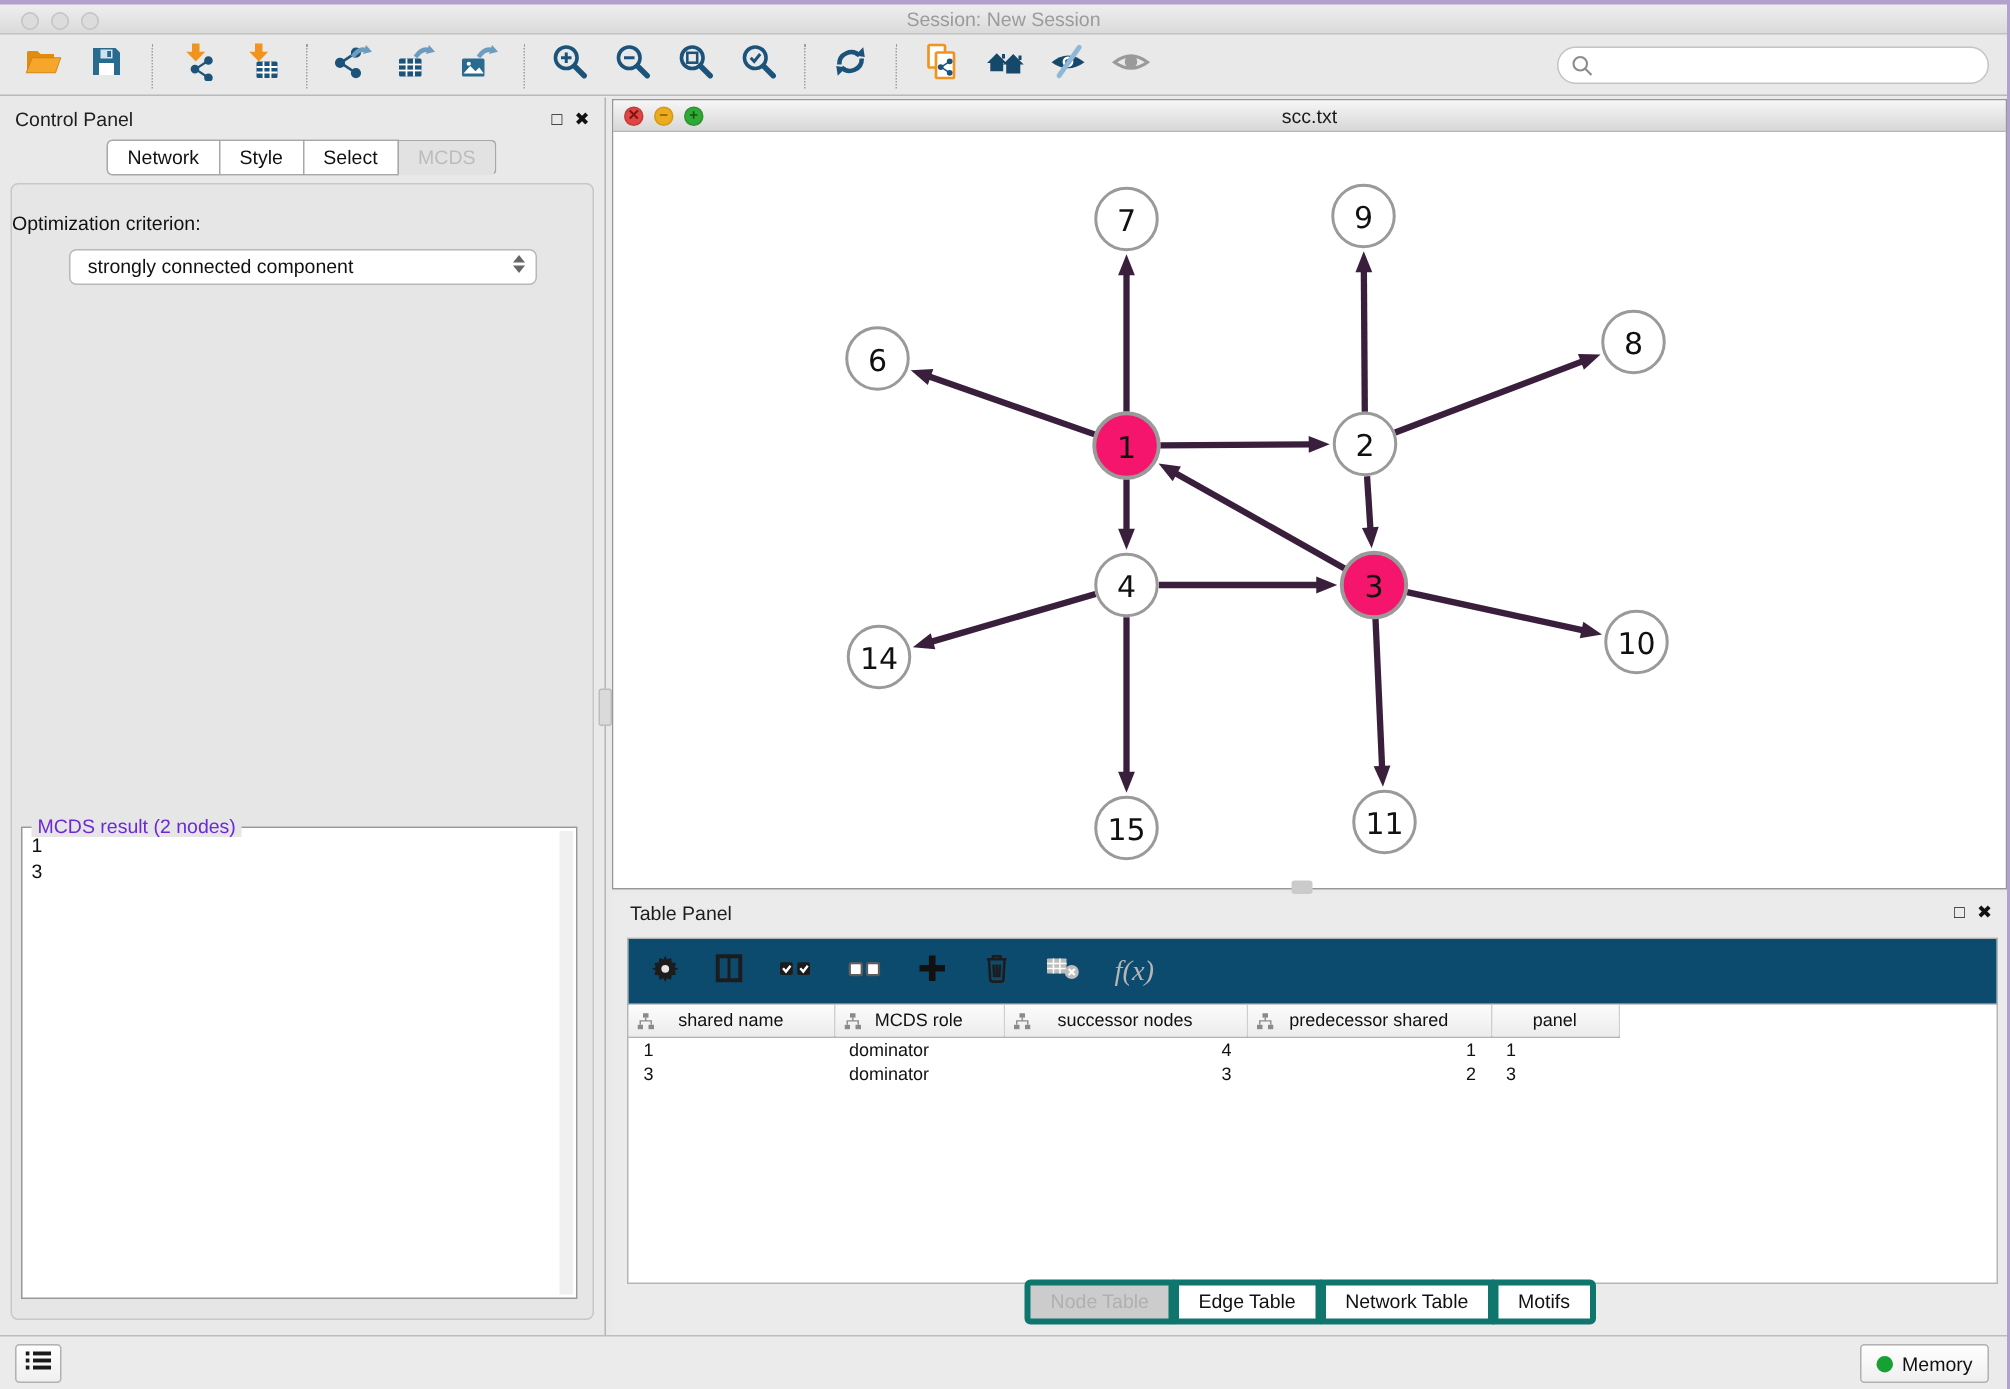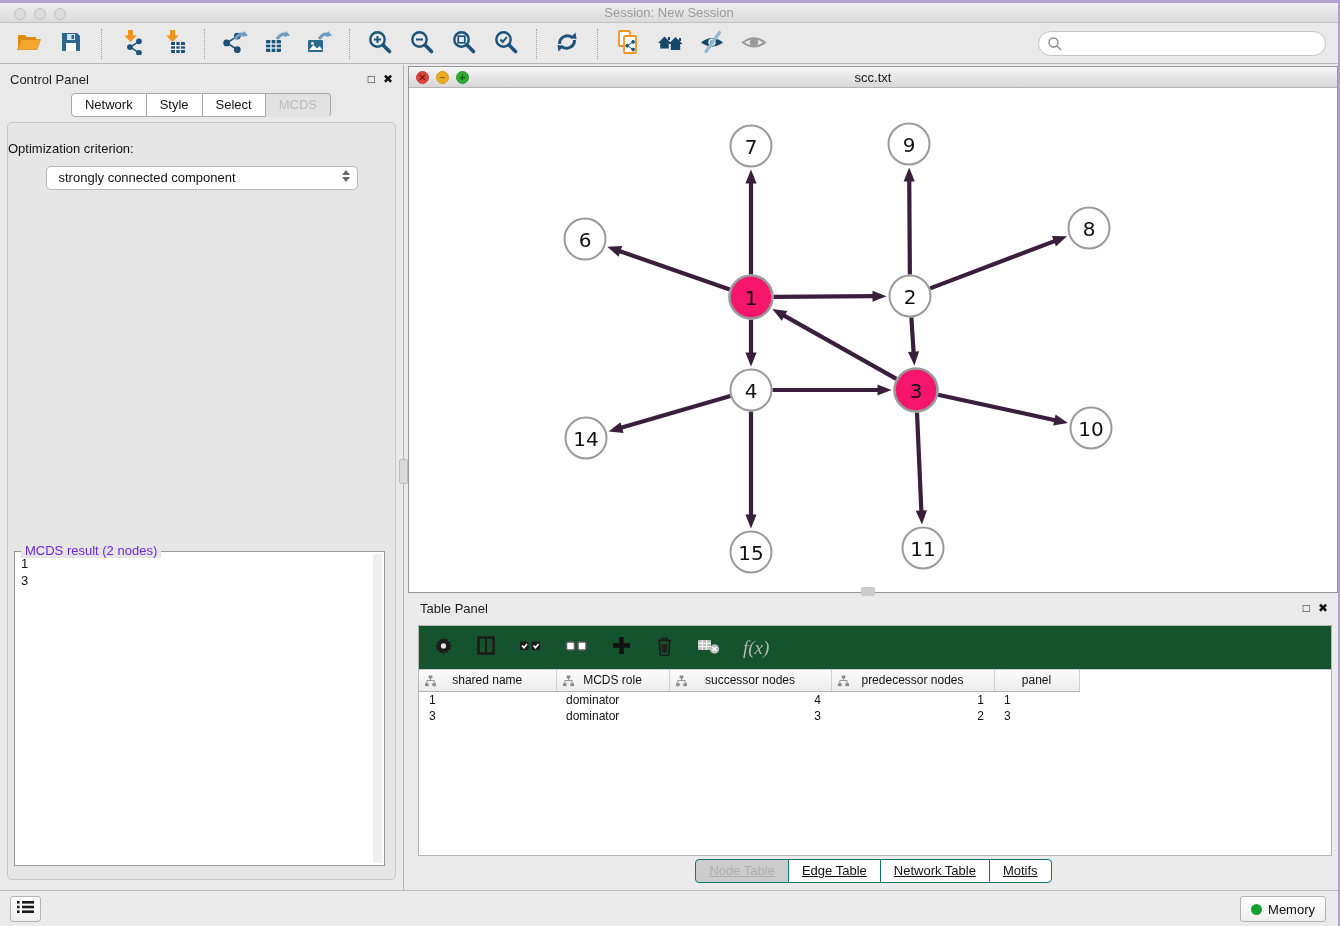--- a/index.html
+++ b/index.html
@@ -72,33 +72,33 @@
               font-weight:bold; cursor:default; }
   .nw-close { background:#df4643; color:#7c1512; border:1px solid #c63b38; }
   .nw-min   { background:#edab1f; color:#8d6407; border:1px solid #d49a18; }
   .nw-max   { background:#30a935; color:#0f5a13; border:1px solid #2a9430; }
   .nw-canvas { position:absolute; left:0; top:21px; right:0; bottom:0; background:#fff; }
 
   
   .table-panel { position:absolute; left:408px; top:595px; width:932px; height:295px; background:#ebebeb; }
   .tp-header { height:26px; display:flex; align-items:center; padding:0 12px; font-size:13px; color:#1d1d1d; }
   .tp-box { position:absolute; left:10px; right:8px; top:30px; bottom:34px; background:#fff; border:1px solid #b5b5b5; }
-  .tp-toolbar { height:44px; background:#14532d; border-bottom:1px solid #c9c9c9;
+  .tp-toolbar { height:44px; background:#0c4a6e; border-bottom:1px solid #c9c9c9;
                 display:flex; align-items:center; padding-left:14px; gap:22px; }
   .tp-tool { display:flex; align-items:center; justify-content:center; cursor:default; }
   .fx-label { font-family:"Liberation Serif",serif; font-style:italic; color:#b5b5b5; font-size:19px; }
   table.node-table { border-collapse:collapse; font-size:12px; color:#111; table-layout:fixed; }
   table.node-table th { background:linear-gradient(#fcfcfc,#ececec); border-right:1px solid #cfcfcf;
                         border-bottom:1px solid #b3b3b3; font-weight:normal; padding:3px 4px; position:relative;
                         text-align:center; height:21px; cursor:default; }
   table.node-table th .th-icon { position:absolute; left:6px; top:5px; }
   table.node-table td { padding:1px 10px; height:16px; }
   .tp-tabs { position:absolute; bottom:7px; left:0; right:0; display:flex; justify-content:center; }
-  .tp-tab { border:1px solid #0f766e; background:#fff; color:#111; padding:3px 13px 4px; font-size:13px;
-            margin-left:-1px; cursor:default;text-decoration:underline; }
+  .tp-tab { border:4px solid #0f766e; background:#fff; color:#111; padding:3px 13px 4px; font-size:13px;
+            margin-left:-1px; cursor:default; }
   .tp-tab:first-child { border-radius:4px 0 0 4px; }
   .tp-tab:last-child { border-radius:0 4px 4px 0; }
   .tp-tab.selected { background:#cccccc; color:#b0b0b0; }
 
   
   .statusbar { position:absolute; left:0; top:890px; right:0; height:36px; background:#ebebeb; border-top:1px solid #bdbdbd; }
   .list-btn { position:absolute; left:10px; top:5px; width:31px; height:26px;
               background:linear-gradient(#ffffff,#efefef); border:1px solid #b2b2b2; border-radius:3px;
               display:flex; align-items:center; justify-content:center; cursor:default; }
   .memory-btn { position:absolute; right:12px; top:5px; height:26px;
@@ -503,21 +503,21 @@
                 </g>
                 <path d="M6 3 v2.5 M2 8.4 V5.5 h8 v2.9" fill="none" stroke="#8a8a8a" stroke-width="1"></path>
               </svg><span>successor nodes</span></th>
             <th><svg class="th-icon" width="11" height="12" viewBox="0 0 12 12">
                 <g fill="#8a8a8a">
                   <rect x="4" y="0" width="4" height="3.2"></rect>
                   <rect x="0" y="8.4" width="4" height="3.2"></rect>
                   <rect x="8" y="8.4" width="4" height="3.2"></rect>
                 </g>
                 <path d="M6 3 v2.5 M2 8.4 V5.5 h8 v2.9" fill="none" stroke="#8a8a8a" stroke-width="1"></path>
-              </svg><span>predecessor nodes</span></th>
+              </svg><span>predecessor shared</span></th>
             <th><span>panel</span></th>
           </tr>
         </thead>
         <tbody>
           <tr>
             <td style="text-align: left;">1</td>
             <td style="text-align: left;">dominator</td>
             <td style="text-align: right;">4</td>
             <td style="text-align: right;">1</td>
             <td style="text-align: left;">1</td>

